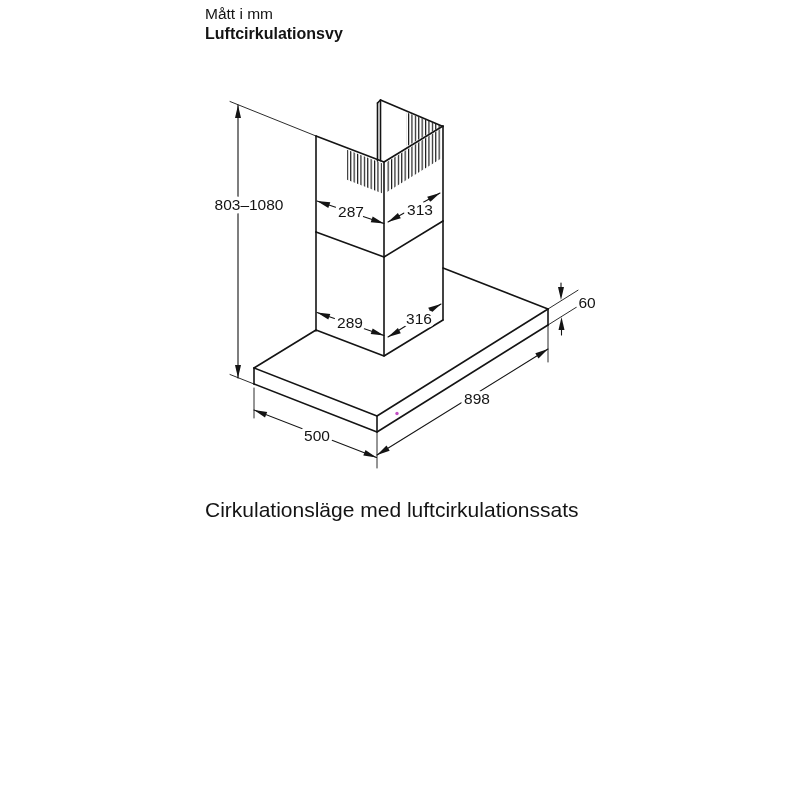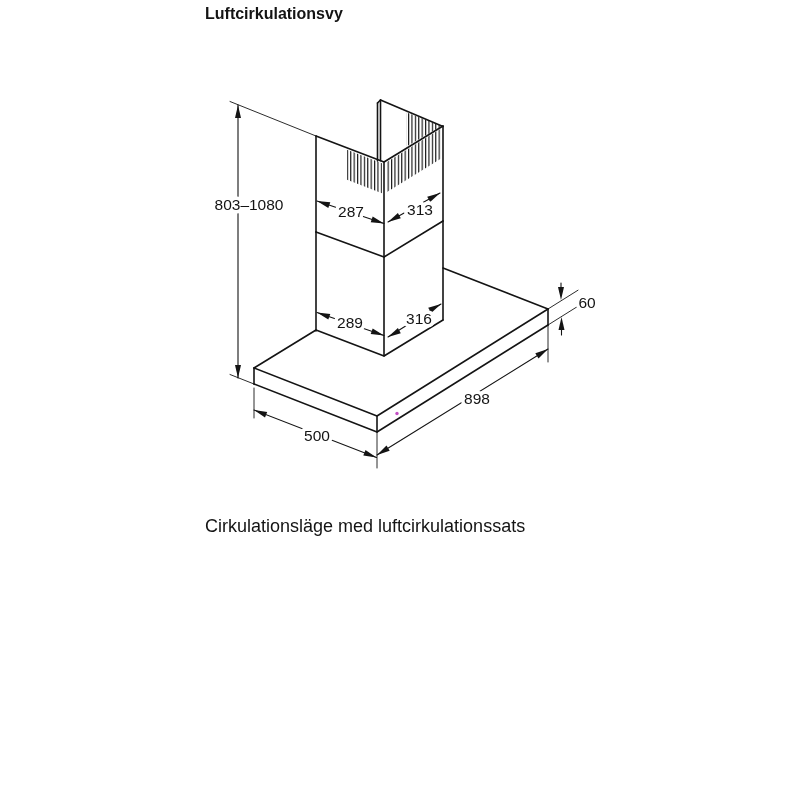--- a/index.html
+++ b/index.html
@@ -17,23 +17,23 @@
     left: 205px;
     top: 4px;
     font-size: 15.5px;
     line-height: 20px;
     white-space: nowrap;
   }
   .header .view-title { font-weight: bold; font-size: 16px; }
   .caption {
     position: absolute;
     left: 205px;
-    top: 516px;
+    top: 500px;
     width: 420px;
-    font-size: 18px;
+    font-size: 21px;
     line-height: 20px;
   }
   svg.drawing { position: absolute; left: 0; top: 0; }
   .obj  { fill: none; stroke: #141414; stroke-width: 1.6; stroke-linejoin: round; stroke-linecap: round; }
   .thin { fill: none; stroke: #141414; stroke-width: 0.9; stroke-linecap: round; }
   .dimline { fill: none; stroke: #141414; stroke-width: 1.1; stroke-linecap: round; }
   .arrow { fill: #141414; stroke: none; }
   .dimtext {
     font-family: "Liberation Sans", sans-serif;
     font-size: 15.5px;
@@ -44,20 +44,21 @@
     stroke-width: 7px;
     stroke-linejoin: round;
   }
 </style>
 </head>
 <body>
 
 <div class="page">
 
   <div class="header">
+    <div>Mått i mm</div>
     <div class="view-title">Luftcirkulationsvy</div>
   </div>
 
   <svg class="drawing" width="800" height="800" viewBox="0 0 800 800">
 
     <defs>
       <pattern id="vhatch" width="3.4" height="10" patternUnits="userSpaceOnUse">
         <rect x="0" y="0" width="1.15" height="10" fill="#141414"></rect>
       </pattern>
     </defs>

